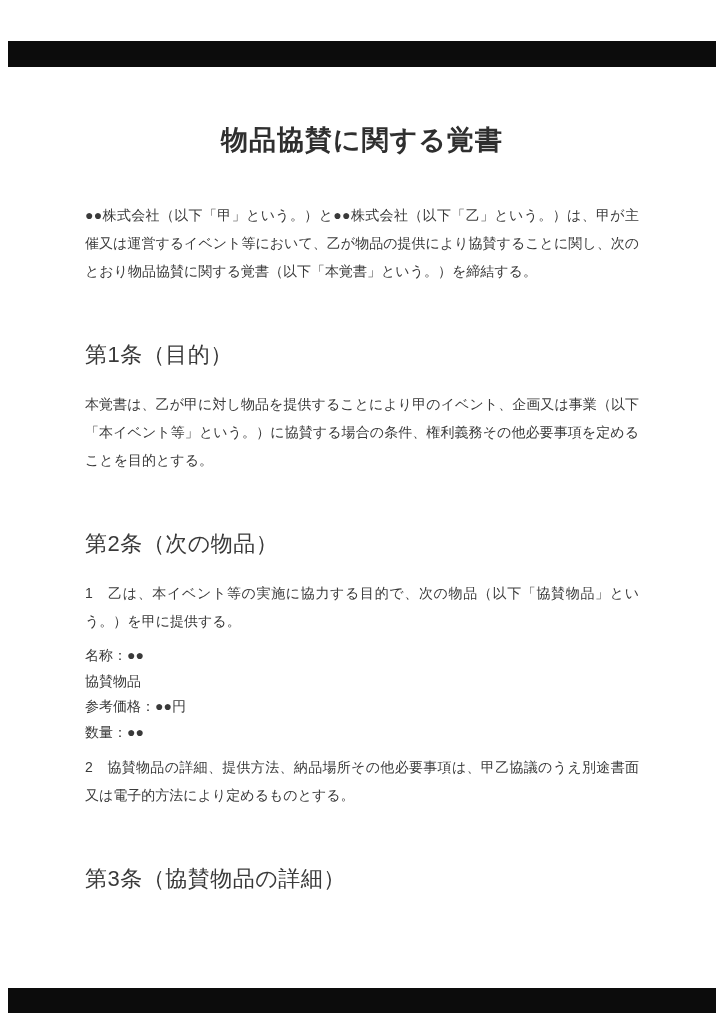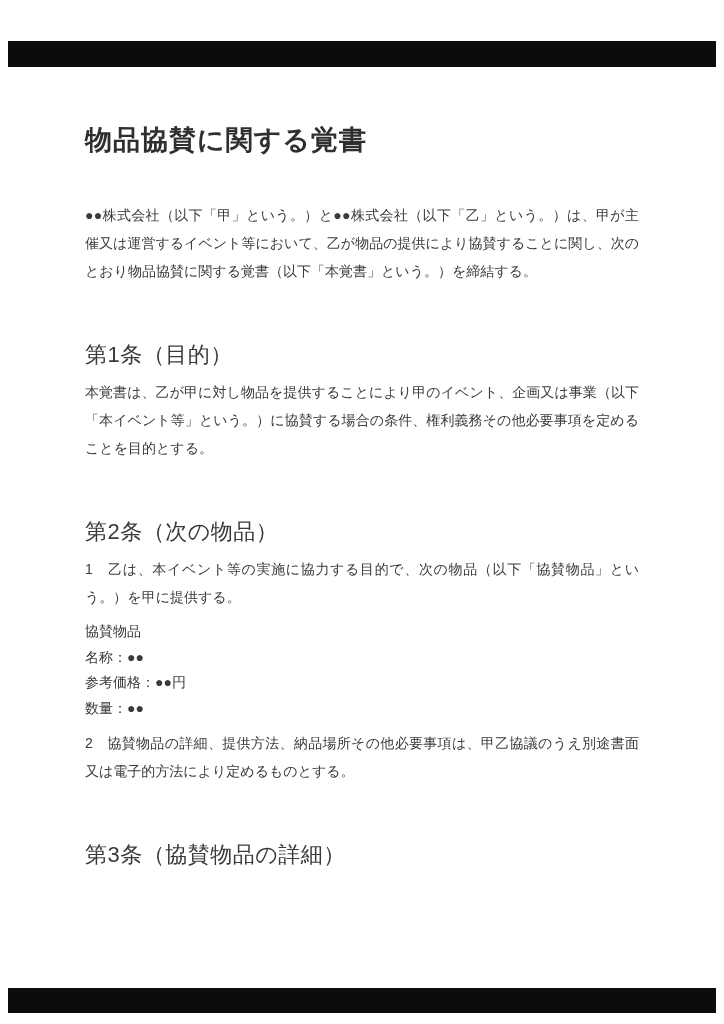--- a/index.html
+++ b/index.html
@@ -27,21 +27,21 @@
   }
   .edge-bar.top { top: 41px; height: 26px; }
   .edge-bar.bottom { top: 988px; height: 25px; }
   .content {
     padding: 0 85px;
     color: var(--text-color, #3a3a3a);
   }
   .doc-title {
     margin: 0;
     padding-top: 121px;
-    text-align: left;
+    text-align: center;
     font-size: 27px;
     font-weight: 600;
     letter-spacing: 1px;
     line-height: 38px;
     color: var(--title-color, #2f2f2f);
   }
   .para {
     margin: 0;
     font-size: 14px;
     line-height: 28px;
@@ -49,21 +49,21 @@
   }
   .intro { margin-top: 42px; }
   .article-heading {
     margin: 55px 0 0 0;
     font-size: 22px;
     font-weight: 500;
     line-height: 30px;
     letter-spacing: 0.5px;
     color: var(--text-color, #3a3a3a);
   }
-  .after-heading { margin-top: 8px; }
+  .after-heading { margin-top: 20px; }
   .goods-list {
     margin-top: 8px;
     font-size: 14px;
     line-height: 25.5px;
   }
   .clause-2 { margin-top: 8px; }
 </style>
 </head>
 <body>
 
@@ -76,22 +76,22 @@
 
     <p class="para intro">●●株式会社（以下「甲」という。）と●●株式会社（以下「乙」という。）は、甲が主催又は運営するイベント等において、乙が物品の提供により協賛することに関し、次のとおり物品協賛に関する覚書（以下「本覚書」という。）を締結する。</p>
 
     <h2 class="article-heading">第1条（目的）</h2>
     <p class="para after-heading">本覚書は、乙が甲に対し物品を提供することにより甲のイベント、企画又は事業（以下「本イベント等」という。）に協賛する場合の条件、権利義務その他必要事項を定めることを目的とする。</p>
 
     <h2 class="article-heading">第2条（次の物品）</h2>
     <p class="para after-heading">1　乙は、本イベント等の実施に協力する目的で、次の物品（以下「協賛物品」という。）を甲に提供する。</p>
 
     <div class="goods-list">
+      <div>名称：●●</div>
       <div>協賛物品</div>
-      <div>名称：●●</div>
       <div>参考価格：●●円</div>
       <div>数量：●●</div>
     </div>
 
     <p class="para clause-2">2　協賛物品の詳細、提供方法、納品場所その他必要事項は、甲乙協議のうえ別途書面又は電子的方法により定めるものとする。</p>
 
     <h2 class="article-heading">第3条（協賛物品の詳細）</h2>
   </div>
 </div>
 

